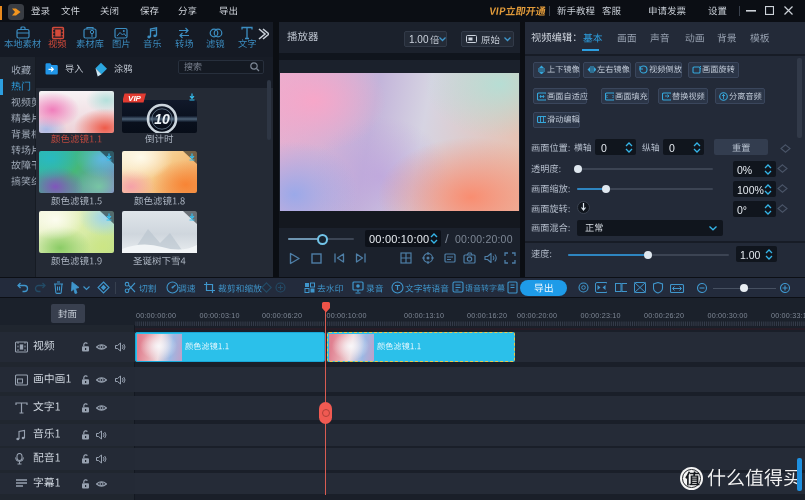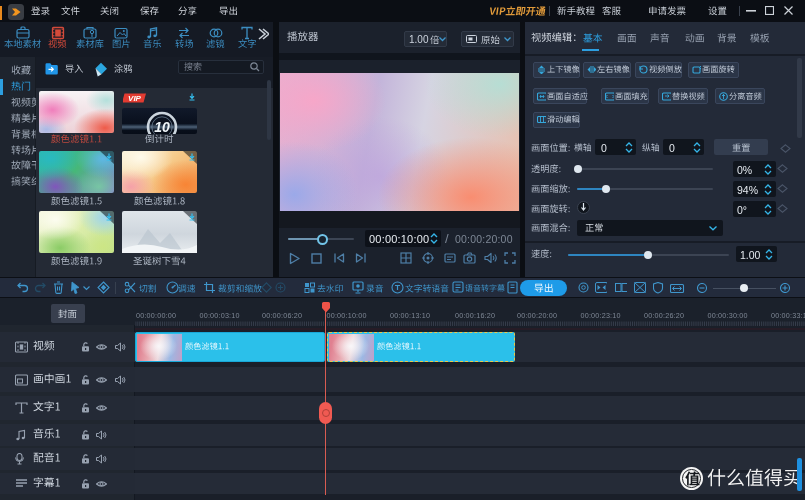--- a/index.html
+++ b/index.html
@@ -437,21 +437,21 @@
     <g fill="#c0493f" transform="translate(0,8.36) scale(0.00950,-0.00950)">
       <use href="#g68" x="0"></use>
       <use href="#g69" x="1000"></use>
       <use href="#g44" x="2000"></use>
       <use href="#g45" x="3000"></use>
       <use href="#g70" x="4000"></use>
       <use href="#g71" x="4555"></use>
       <use href="#g70" x="4833"></use>
     </g>
   </svg>
-<div style="position:absolute;left:122px;top:108px;width:75px;height:26px;background:linear-gradient(180deg,#11192a,#0b1220 45%,#070d18);border-radius:2px;overflow:hidden;"><svg width="75" height="42" viewBox="0 0 75 42">
+<div style="position:absolute;left:122px;top:100px;width:75px;height:33px;background:linear-gradient(180deg,#11192a,#0b1220 45%,#070d18);border-radius:2px;overflow:hidden;"><svg width="75" height="42" viewBox="0 0 75 42">
       <rect x="0" y="17.5" width="75" height="3" fill="rgba(170,205,235,0.3)"></rect>
       <rect x="0" y="16" width="75" height="6" fill="rgba(130,170,210,0.12)"></rect>
       <circle cx="40" cy="19" r="14" fill="none" stroke="#dce6ee" stroke-width="2.6" opacity="0.92"></circle>
       <circle cx="40" cy="19" r="10.2" fill="none" stroke="#8ca4b8" stroke-width="1" opacity="0.6"></circle>
       <text x="40" y="24" font-size="14" font-style="italic" font-weight="bold" fill="#eef4f8" text-anchor="middle" font-family="Liberation Sans">10</text>
     </svg></div>
 <svg style="position:absolute;left:123px;top:92px" width="25" height="12" viewBox="0 0 25 12">
     <path d="M1.5 1.5 h21.5 l-2.5 9 h-21.5 Z" fill="#e23b31"></path>
     <text x="11.5" y="9.3" font-size="8" font-weight="bold" font-style="italic" fill="#fff" text-anchor="middle" font-family="Liberation Sans">VIP</text>
   </svg>
@@ -852,21 +852,21 @@
       <use href="#g95" x="1000"></use>
       <use href="#g123" x="2000"></use>
       <use href="#g85" x="3000"></use>
       <use href="#g115" x="4000"></use>
     </g>
   </svg>
 <div style="position:absolute;left:577px;top:188px;width:136px;height:2px;background:#3c4453;border-radius:1px;"></div>
 <div style="position:absolute;left:577px;top:188px;width:29px;height:2px;background:#2e85c0;border-radius:1px;"></div>
 <div style="position:absolute;left:602px;top:184.5px;width:8px;height:8px;background:#dfe7ef;border-radius:50%;"></div>
 <div style="position:absolute;left:733px;top:181px;width:43px;height:16px;background:#10151d;border-radius:2px;"></div>
-<div style="position:absolute;left:737px;top:183.5px;font:10.5px 'Liberation Sans';color:#e4e9ef">94%</div>
+<div style="position:absolute;left:737px;top:183.5px;font:10.5px 'Liberation Sans';color:#e4e9ef">100%</div>
 <svg style="position:absolute;left:764px;top:183.5px;" width="8" height="11" viewBox="0 0 8 11">
     <path d="M1 4 L4 1 L7 4" fill="none" stroke="#35b5e8" stroke-width="1.3"></path>
     <path d="M1 7 L4 10 L7 7" fill="none" stroke="#35b5e8" stroke-width="1.3"></path>
   </svg>
 <svg style="position:absolute;left:777px;top:184px;" width="11" height="9" viewBox="0 0 11 9">
     <path d="M5.5 0.8 L10 4.5 L5.5 8.2 L1 4.5 Z" fill="none" stroke="#4a5568" stroke-width="1.1"></path>
   </svg>
 <svg style="position:absolute;left:531.0px;top:203.5px;overflow:visible;" width="39" height="10">
     <g fill="#bac3d1" transform="translate(0,8.10) scale(0.00920,-0.00920)">
       <use href="#g94" x="0"></use>
@@ -1090,22 +1090,22 @@
 <svg style="position:absolute;left:58.0px;top:308.5px;overflow:visible;" width="19" height="10">
     <g fill="#ccd3dc" transform="translate(0,8.36) scale(0.00950,-0.00950)">
       <use href="#g139" x="0"></use>
       <use href="#g95" x="1000"></use>
     </g>
   </svg>
 <div style="position:absolute;left:136.0px;top:310.5px;font:7.2px 'Liberation Sans';color:#7e8795;letter-spacing:0.2px">00:00:00:00</div>
 <div style="position:absolute;left:199.5px;top:310.5px;font:7.2px 'Liberation Sans';color:#7e8795;letter-spacing:0.2px">00:00:03:10</div>
 <div style="position:absolute;left:262px;top:310.5px;font:7.2px 'Liberation Sans';color:#7e8795;letter-spacing:0.2px">00:00:06:20</div>
 <div style="position:absolute;left:326.5px;top:310.5px;font:7.2px 'Liberation Sans';color:#7e8795;letter-spacing:0.2px">00:00:10:00</div>
-<div style="position:absolute;left:390.0px;top:310.5px;font:7.2px 'Liberation Sans';color:#7e8795;letter-spacing:0.2px">00:00:13:10</div>
-<div style="position:absolute;left:455px;top:310.5px;font:7.2px 'Liberation Sans';color:#7e8795;letter-spacing:0.2px">00:00:16:20</div>
+<div style="position:absolute;left:404px;top:310.5px;font:7.2px 'Liberation Sans';color:#7e8795;letter-spacing:0.2px">00:00:13:10</div>
+<div style="position:absolute;left:467px;top:310.5px;font:7.2px 'Liberation Sans';color:#7e8795;letter-spacing:0.2px">00:00:16:20</div>
 <div style="position:absolute;left:517.0px;top:310.5px;font:7.2px 'Liberation Sans';color:#7e8795;letter-spacing:0.2px">00:00:20:00</div>
 <div style="position:absolute;left:580.5px;top:310.5px;font:7.2px 'Liberation Sans';color:#7e8795;letter-spacing:0.2px">00:00:23:10</div>
 <div style="position:absolute;left:644.0px;top:310.5px;font:7.2px 'Liberation Sans';color:#7e8795;letter-spacing:0.2px">00:00:26:20</div>
 <div style="position:absolute;left:707.5px;top:310.5px;font:7.2px 'Liberation Sans';color:#7e8795;letter-spacing:0.2px">00:00:30:00</div>
 <div style="position:absolute;left:771.0px;top:310.5px;font:7.2px 'Liberation Sans';color:#7e8795;letter-spacing:0.2px">00:00:33:1</div>
 <svg style="position:absolute;left:135px;top:320.5px;" width="670" height="6" viewBox="0 0 670 6">
     <g stroke="#3d4554" stroke-width="0.8">
       <line x1="0.00" y1="0.5" x2="0.00" y2="5"></line>
       <line x1="2.12" y1="0.5" x2="2.12" y2="5"></line>
       <line x1="4.23" y1="0.5" x2="4.23" y2="5"></line>

